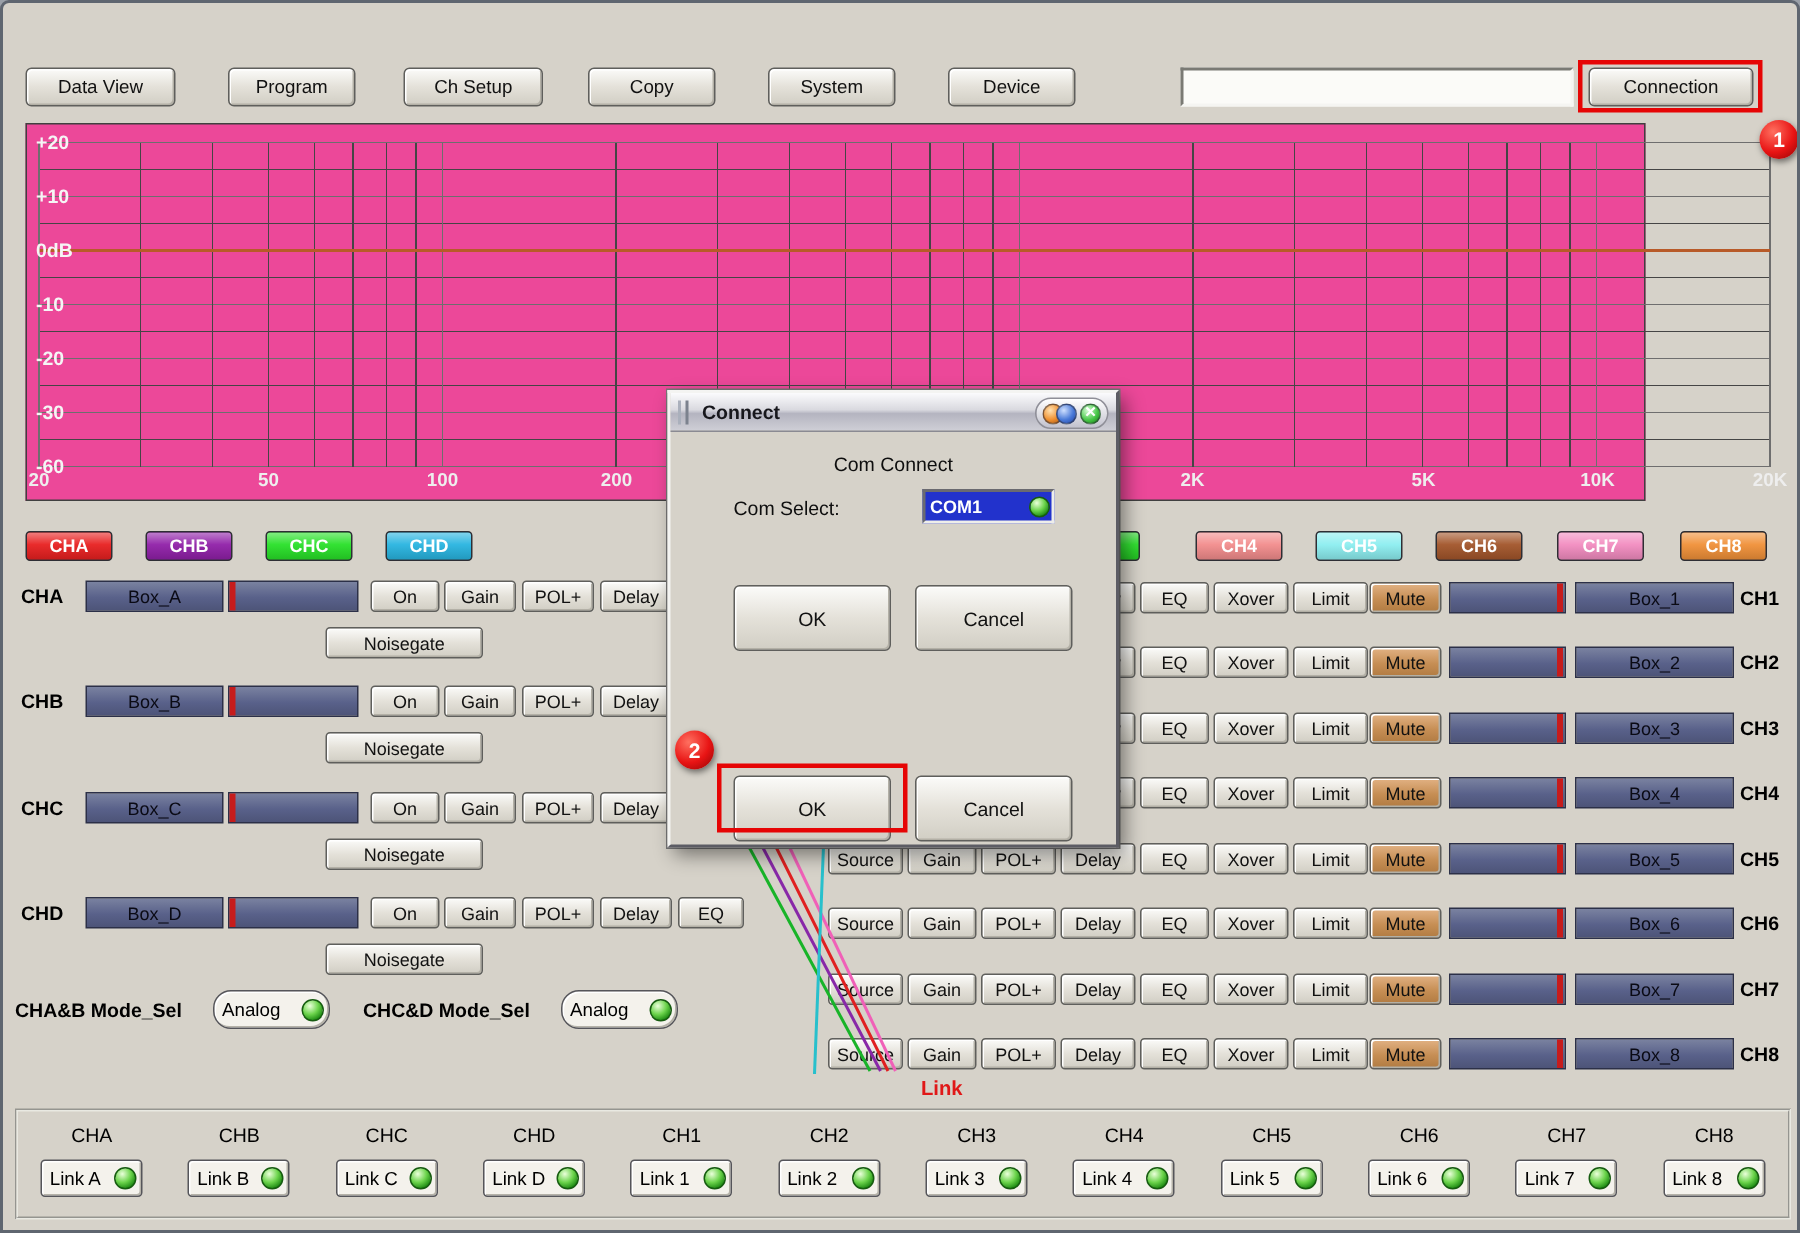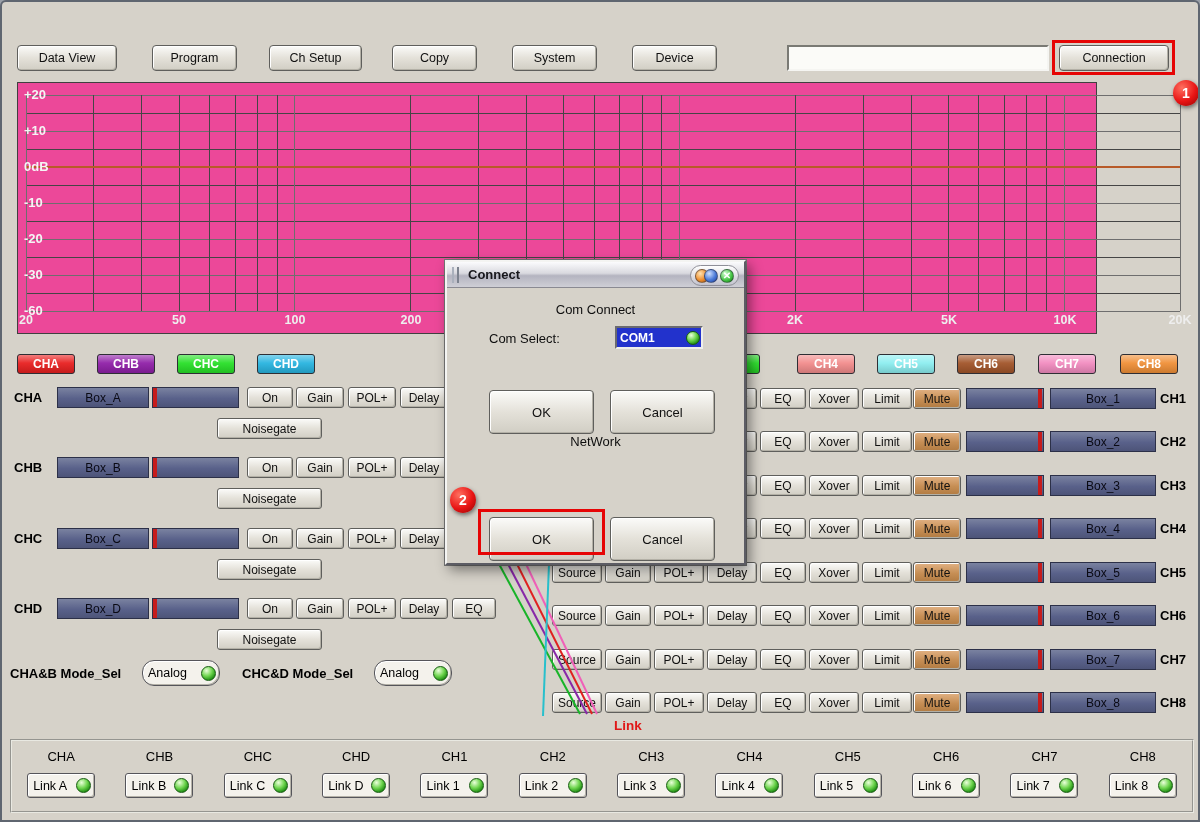--- a/index.html
+++ b/index.html
@@ -448,21 +448,20 @@
       </div>
     </div>
     <div class="dlg-section" style="top:40px;">Com Connect</div>
     <span class="dlg-label" style="left:42px; top:69px;">Com Select:</span>
     <div class="com-dd" style="left:152px; top:64px;margin-left:16px;">
       <span class="com-val">COM1</span>
       <span class="orb"></span>
     </div>
     <div class="btn dlg-btn" style="left:42px; top:128px;">OK</div>
     <div class="btn dlg-btn" style="left:163px; top:128px;">Cancel</div>
-    <div class="dlg-section" style="top:172px;">NetWork</div>
     <div class="btn dlg-btn" style="left:42px; top:255px;">OK</div>
     <div class="btn dlg-btn" style="left:163px; top:255px;">Cancel</div>
     <div class="red-box" style="left:31px; top:247px; width:127px; height:46px;"></div>
   </div>
 
   <div class="red-circle" style="left:1171px; top:78px;">1</div>
   <div class="red-circle" style="left:448px; top:485px;">2</div>
 
 </div>
 

